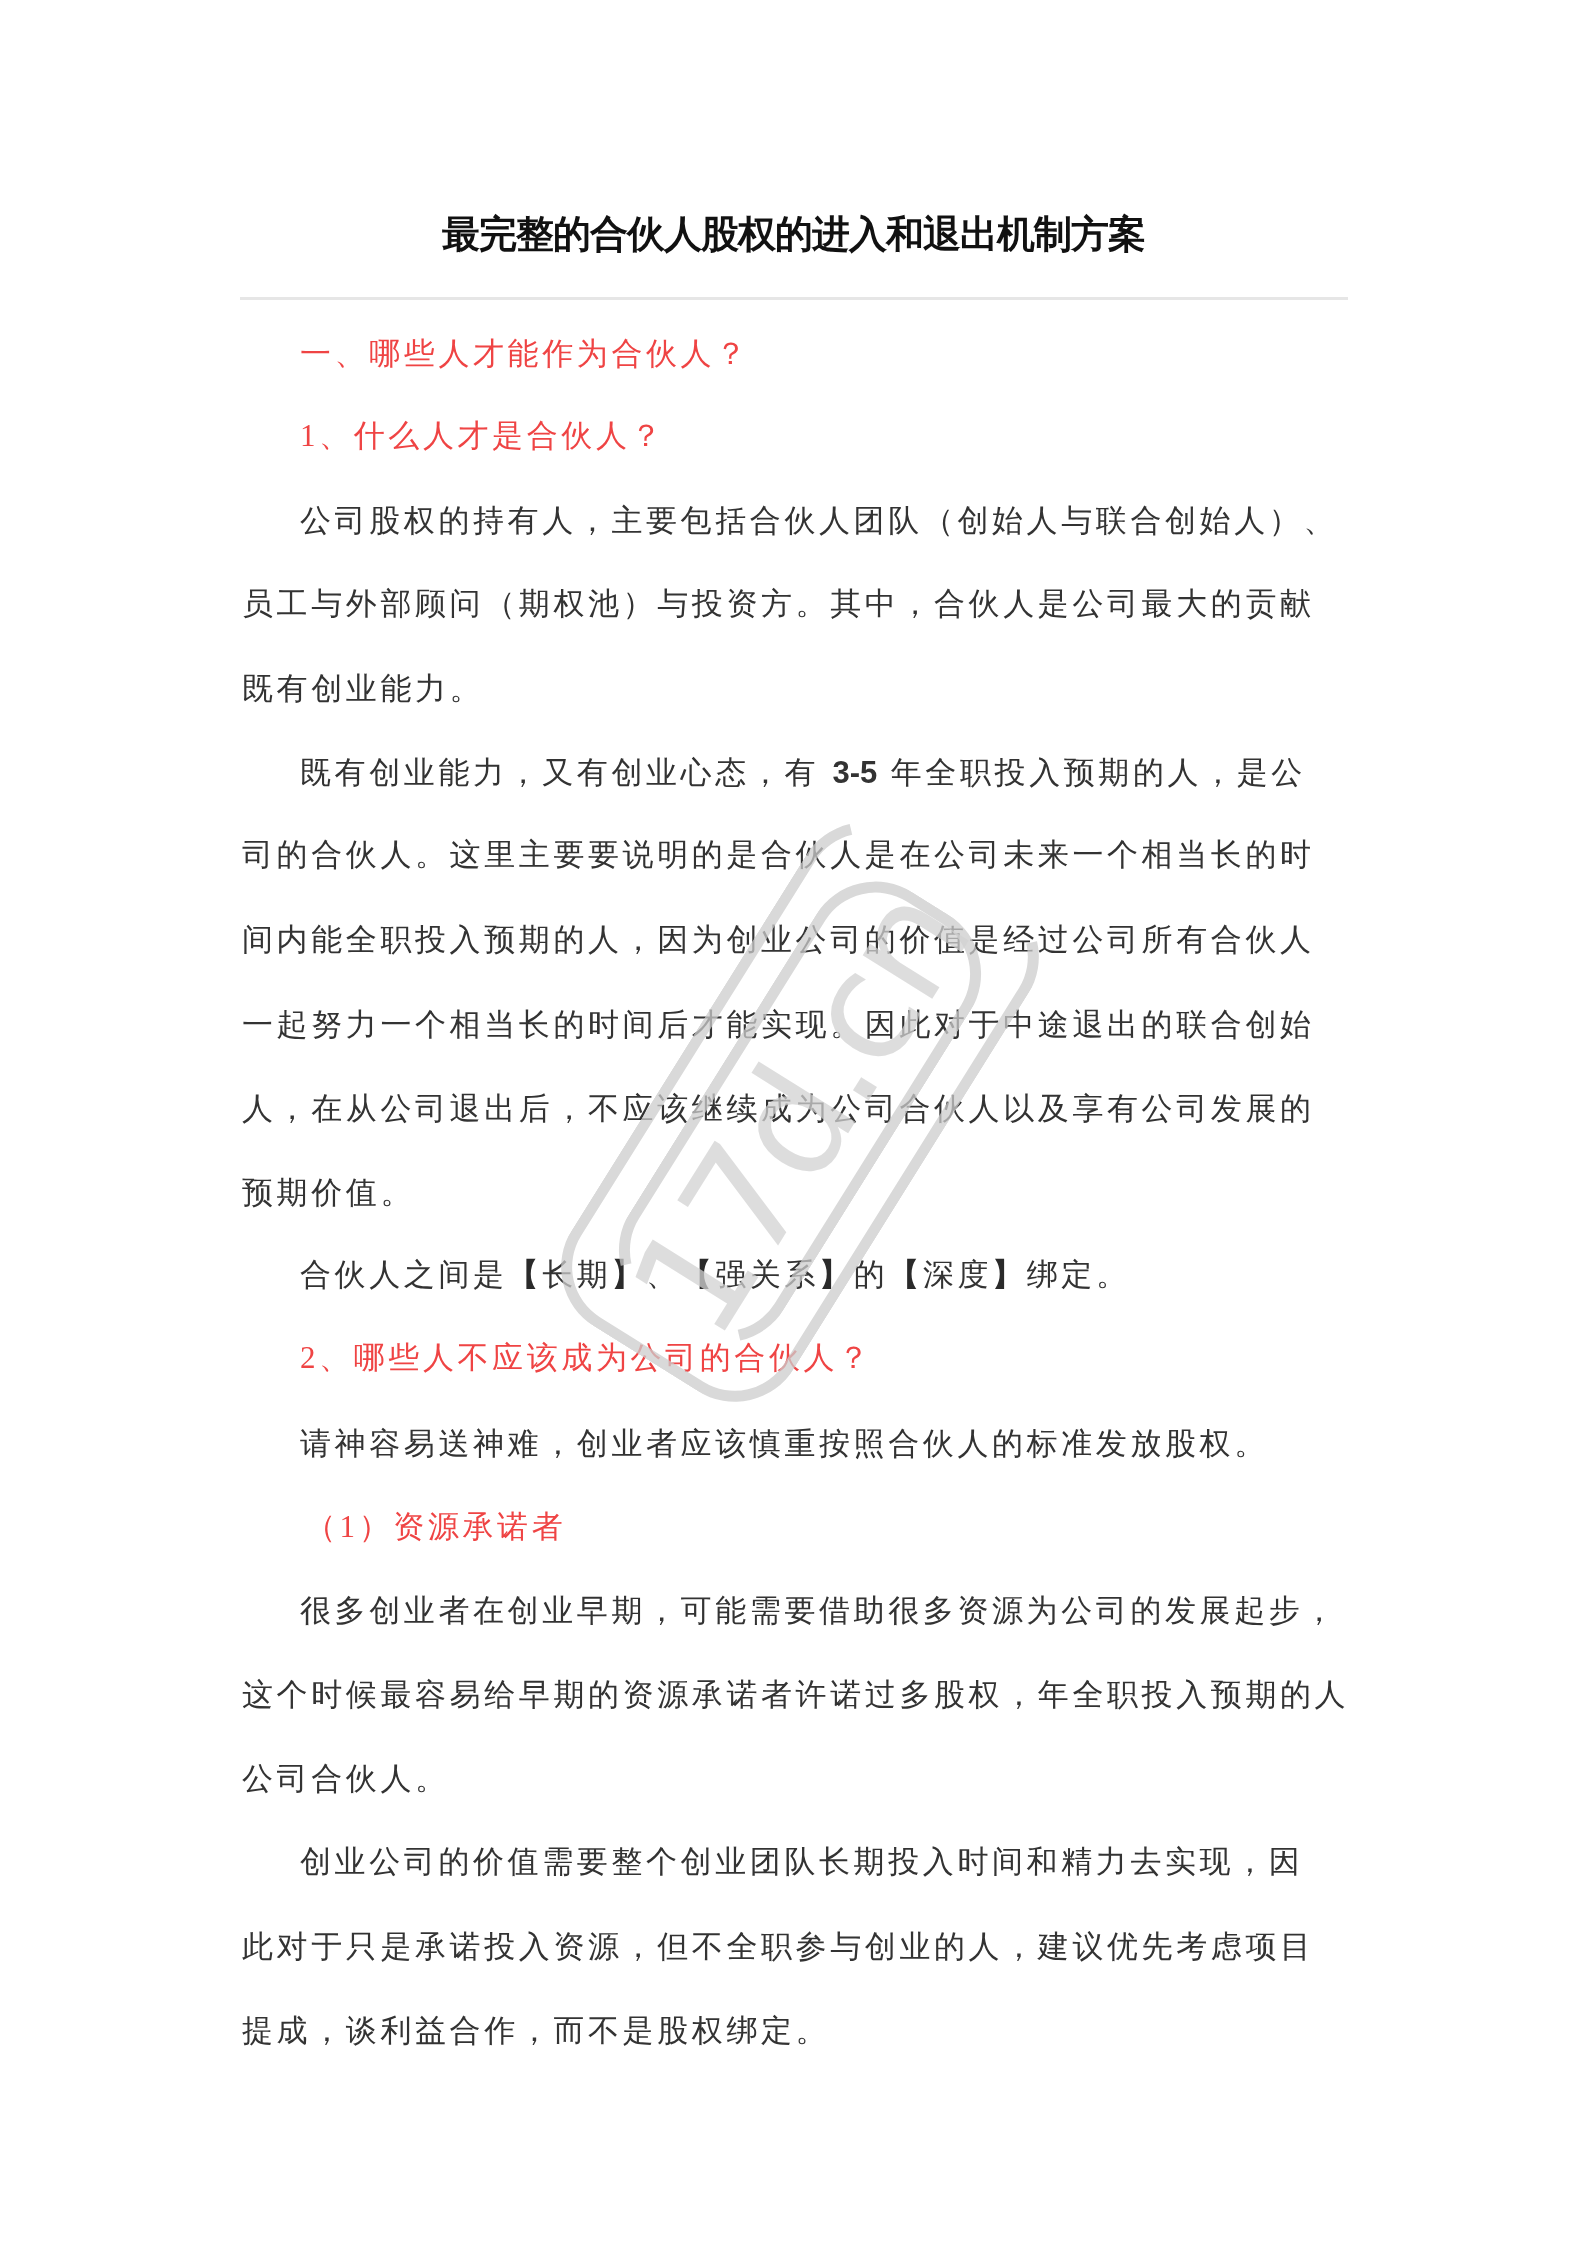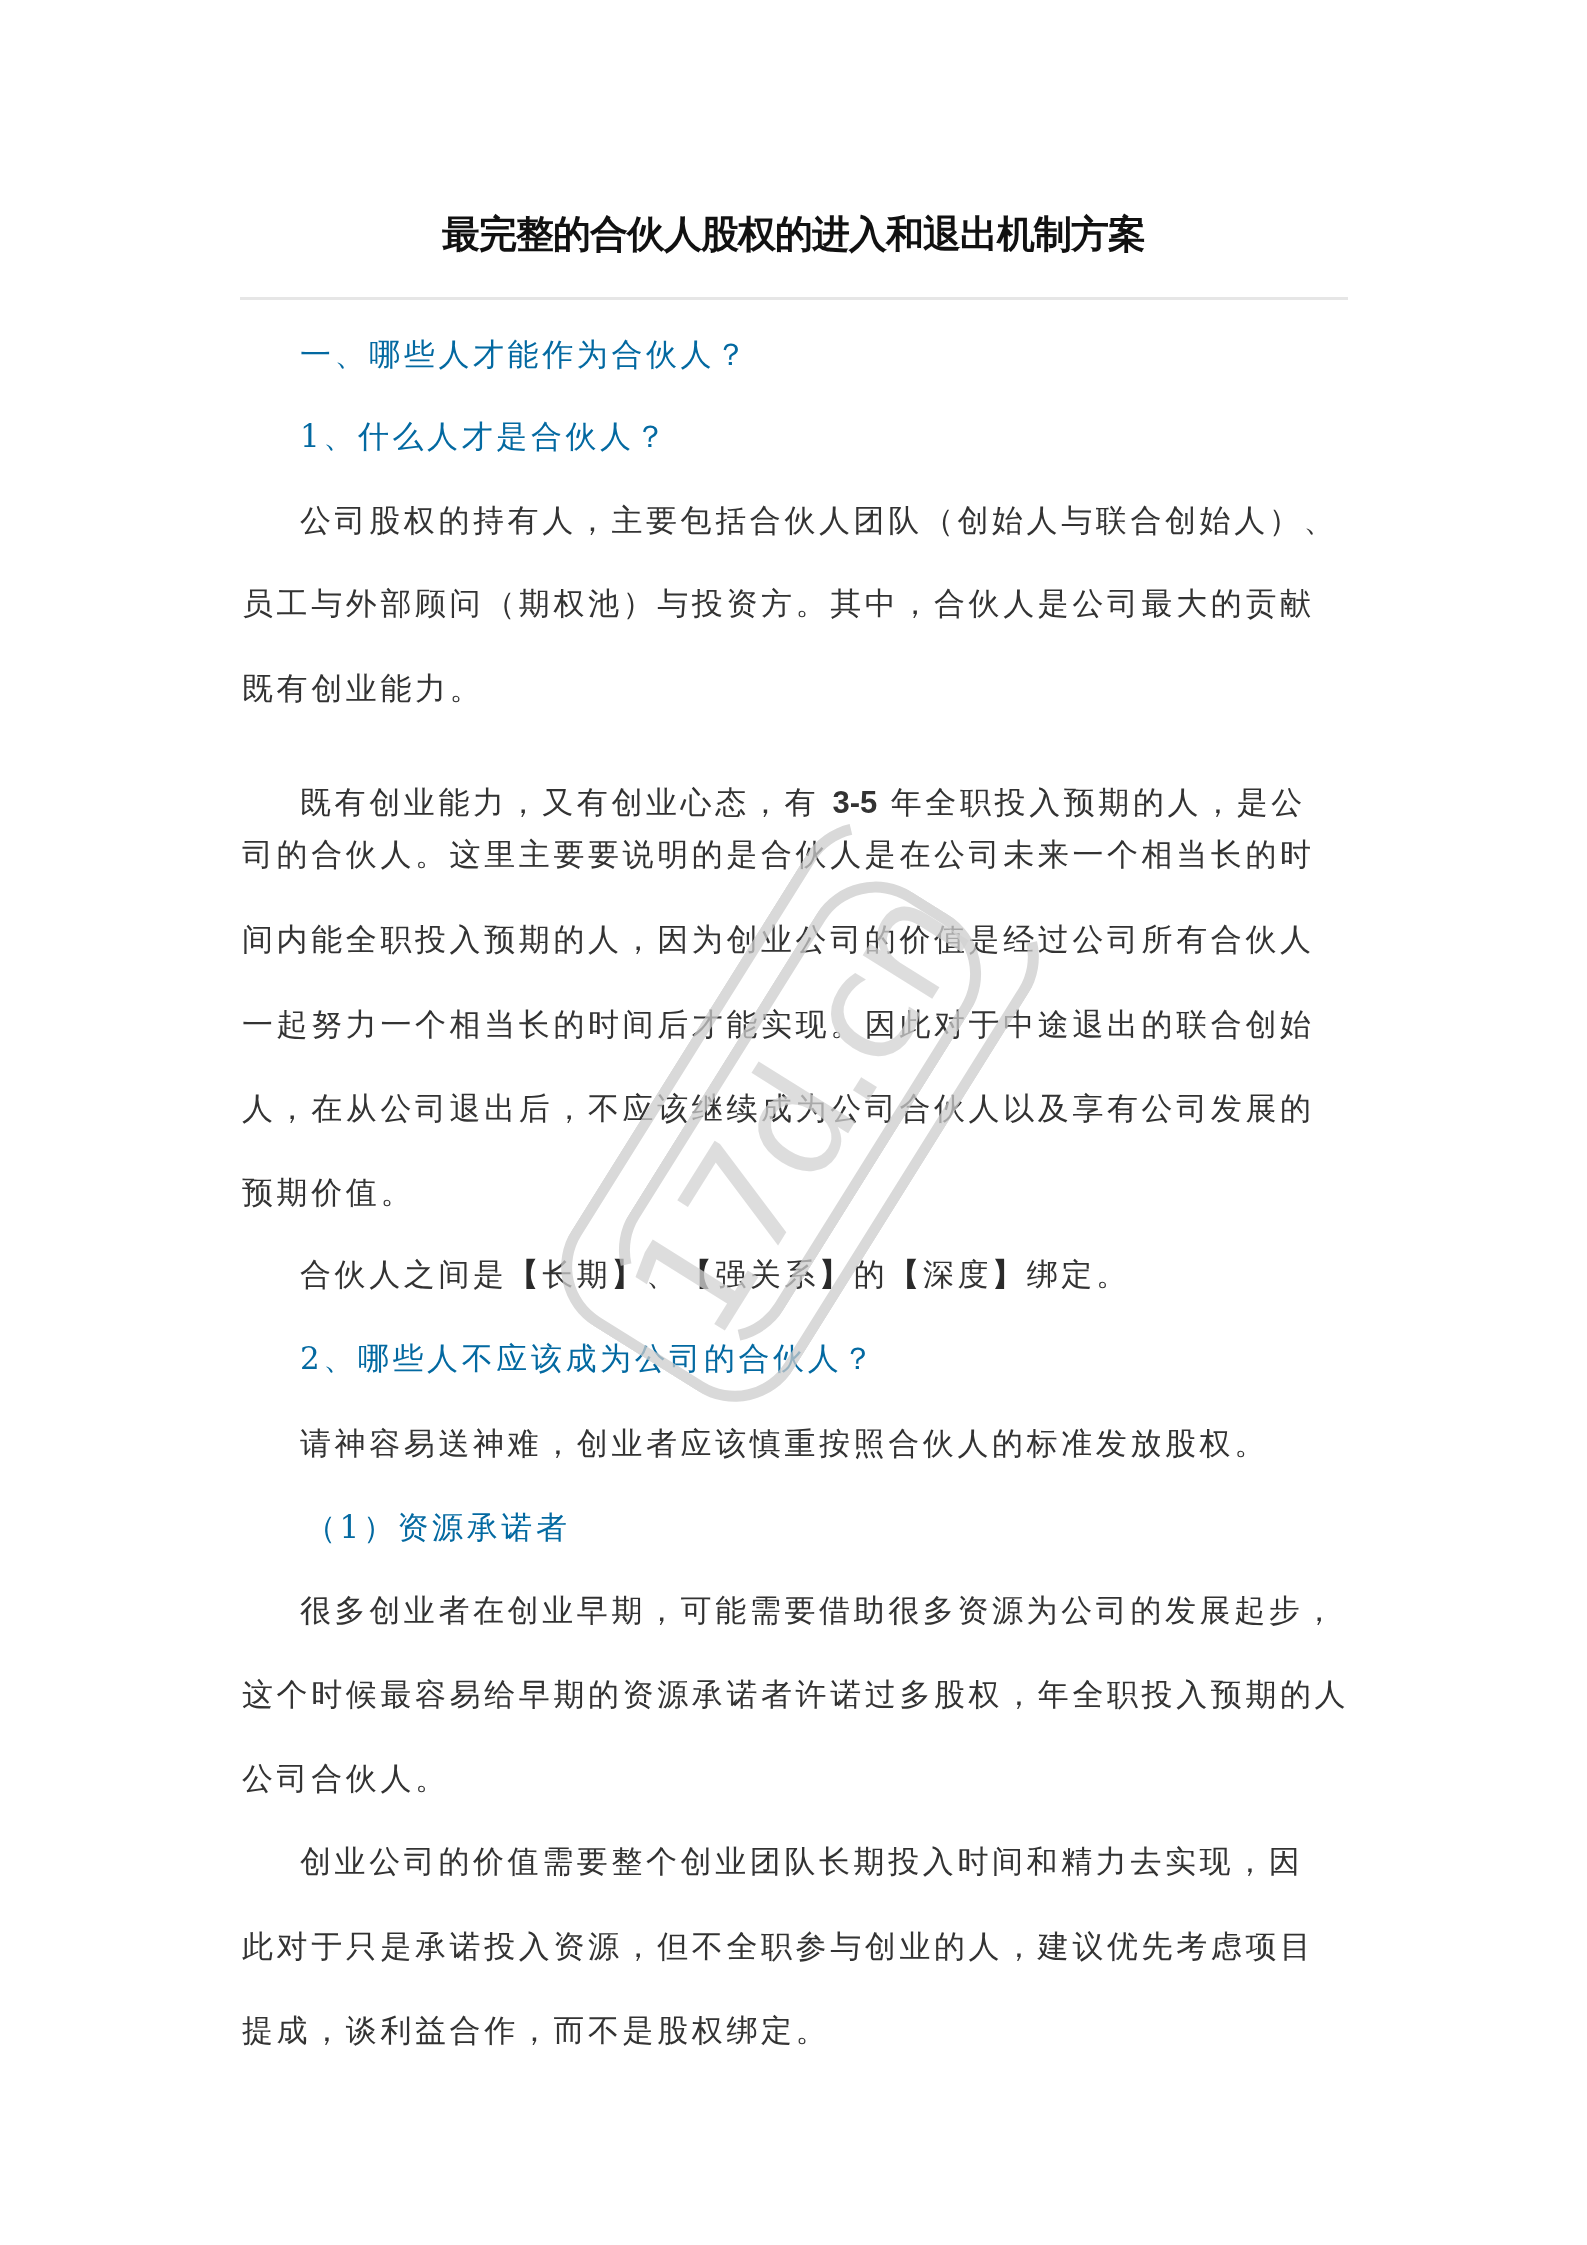--- a/index.html
+++ b/index.html
@@ -44,21 +44,22 @@
     }
     .line {
       position: absolute;
       white-space: nowrap;
       font-size: 31px;
       line-height: 50px;
       color: #333333;
       letter-spacing: 3.6px;
     }
     .line.heading {
-      color: #0369a1;
+      color: #ef4444;
+      font-family: Liberation Serif, serif;
     }
     .num {
       font-family: "Liberation Sans", "DejaVu Sans", sans-serif;
       font-weight: bold;
       letter-spacing: 0;
     }
     .bracket {
       font-weight: bold;
       color: #2a2a2a;
     }
@@ -96,21 +97,21 @@
 <div class="page">
   <div class="doc-title">最完整的合伙人股权的进入和退出机制方案</div>
   <div class="divider"></div>
 
   <div id="content">
       <div class="line heading" style="left: 300px; top: 329px;">一、哪些人才能作为合伙人？</div>
       <div class="line heading" style="left: 300px; top: 411px;">1、什么人才是合伙人？</div>
       <div class="line" style="left: 300px; top: 495px;">公司股权的持有人，主要包括合伙人团队（创始人与联合创始人）、</div>
       <div class="line" style="left: 242px; top: 578px;">员工与外部顾问（期权池）与投资方。其中，合伙人是公司最大的贡献</div>
       <div class="line" style="left: 242px; top: 663px;">既有创业能力。</div>
-      <div class="line" style="left: 300px; top: 777px;"><span>既有创业能力，又有创业心态，有 </span><span class="num">3-5</span><span> 年全职投入预期的人，是公</span></div>
+      <div class="line" style="left: 300px; top: 747px;"><span>既有创业能力，又有创业心态，有 </span><span class="num">3-5</span><span> 年全职投入预期的人，是公</span></div>
       <div class="line" style="left: 242px; top: 829px; text-align: center;">司的合伙人。这里主要要说明的是合伙人是在公司未来一个相当长的时</div>
       <div class="line" style="left: 242px; top: 914px;">间内能全职投入预期的人，因为创业公司的价值是经过公司所有合伙人</div>
       <div class="line" style="left: 242px; top: 999px; text-align: right;">一起努力一个相当长的时间后才能实现。因此对于中途退出的联合创始</div>
       <div class="line" style="left: 242px; top: 1083px;">人，在从公司退出后，不应该继续成为公司合伙人以及享有公司发展的</div>
       <div class="line" style="left: 242px; top: 1167px;">预期价值。</div>
       <div class="line" style="left: 300px; top: 1249px;"><span>合伙人之间是</span><span class="bracket">【</span><span>长期</span><span class="bracket">】</span><span>、</span><span class="bracket">【</span><span>强关系</span><span class="bracket">】</span><span>的</span><span class="bracket">【</span><span>深度</span><span class="bracket">】</span><span>绑定。</span></div>
       <div class="line heading" style="left: 300px; top: 1333px;">2、哪些人不应该成为公司的合伙人？</div>
       <div class="line" style="left: 300px; top: 1418px;">请神容易送神难，创业者应该慎重按照合伙人的标准发放股权。</div>
       <div class="line heading" style="left: 305px; top: 1502px;">（1）资源承诺者</div>
       <div class="line" style="left: 300px; top: 1585px;">很多创业者在创业早期，可能需要借助很多资源为公司的发展起步，</div>

